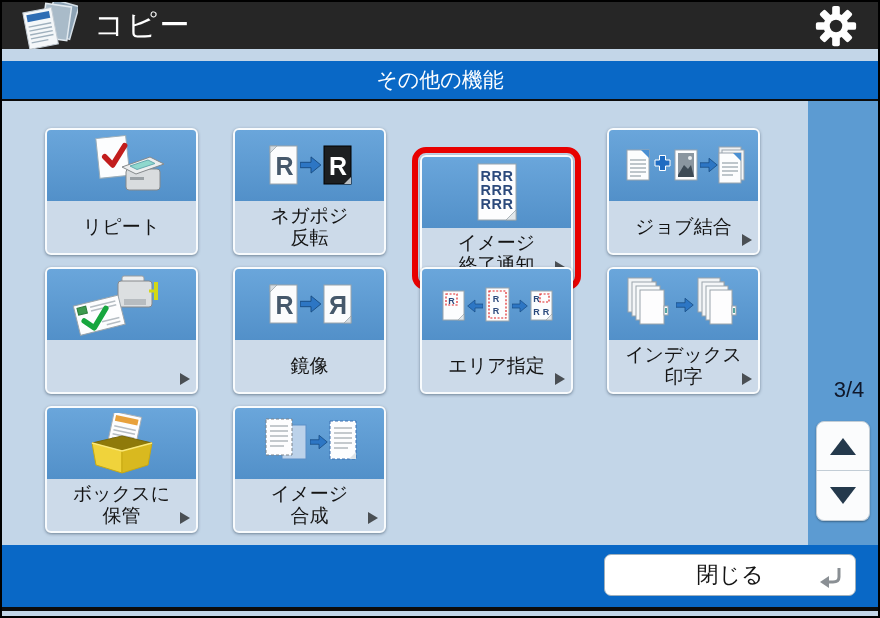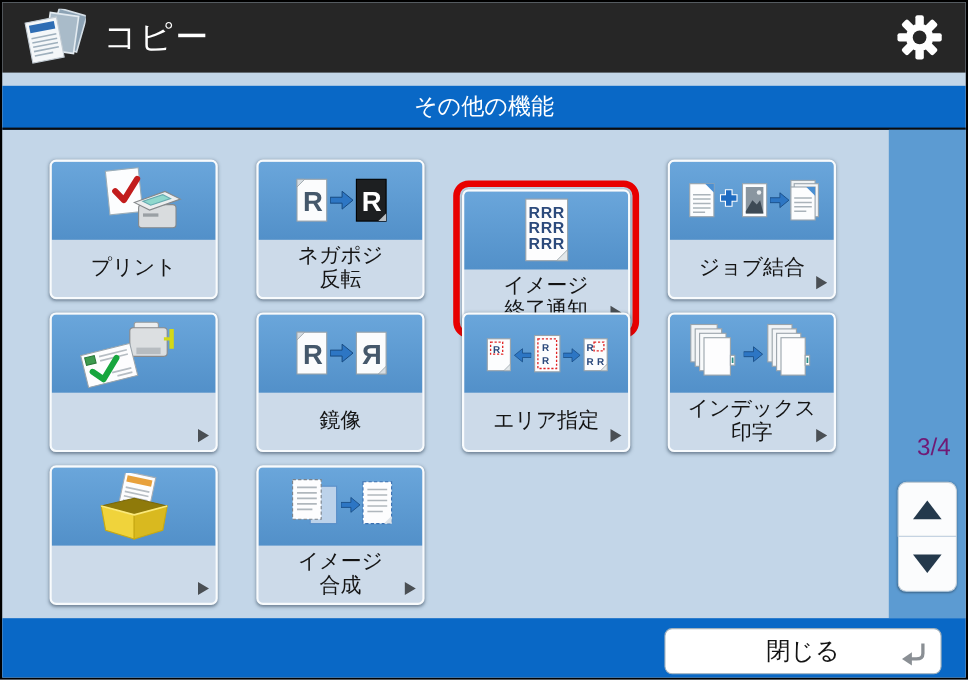--- a/index.html
+++ b/index.html
@@ -1,39 +1,39 @@
 <!DOCTYPE html>
 <html style="--header-bg: #262626; --accent-blue: #0968c6; --main-bg: #c3d6e8; --panel-blue: #5c9bd2; --tile-label-bg: #ccdae9; --highlight-red: #e80000;"><head>
 <meta charset="utf-8">
 <style>
   html,body{margin:0;padding:0;background:#fff;}
   .screen{position:relative;width:880px;height:618px;box-sizing:border-box;border:2px solid #000;
     font-family:"Liberation Sans","DejaVu Sans",sans-serif;background:var(--main-bg,#c3d6e8);overflow:hidden;}
   svg{font-family:"Liberation Sans","DejaVu Sans",sans-serif;display:block;}
   
-  .app-header{height:64px;background:var(--header-bg,#262626);display:flex;align-items:center;padding:0 18px;}
+  .app-header{height:47px;background:var(--header-bg,#262626);display:flex;align-items:center;padding:0 18px;}
   .app-title{color:#fff;font-size:30px;margin-left:16px;letter-spacing:2px;}
   .header-spacer{flex:1;}
   .settings-btn{width:48px;height:48px;display:flex;align-items:center;justify-content:center;cursor:pointer;}
   
   .function-bar{height:40px;background:var(--accent-blue,#0968c6);border-bottom:2px solid #0c0c0c;box-sizing:border-box;
     display:flex;align-items:center;justify-content:center;color:#fff;font-size:21px;margin-top:12px;}
   
   .main{position:relative;height:444px;}
   .side-panel{position:absolute;top:0;right:0;bottom:0;width:70px;background:var(--panel-blue,#5c9bd2);}
   .tile{position:absolute;width:153px;height:127px;border:2px solid #f8fbfd;border-radius:6px;box-sizing:border-box;
     background:var(--tile-label-bg,#ccdae9);box-shadow:0 1px 3px rgba(30,50,70,.5);cursor:pointer;overflow:hidden;}
   .tile.highlighted{outline:6px solid var(--highlight-red,#e80000);outline-offset:2px;}
   .tile-icon{height:71px;background:linear-gradient(#6aa6db,#5290c9);display:flex;align-items:center;justify-content:center;}
   .tile-label{height:52px;display:flex;flex-direction:column;align-items:center;justify-content:center;
     font-size:19px;line-height:1.16;color:#141414;}
   .tile-arrow{position:absolute;right:6px;bottom:7px;width:0;height:0;
     border-left:10px solid #4a4f54;border-top:6px solid transparent;border-bottom:6px solid transparent;}
   
-  .page-indicator{position:absolute;top:276px;right:0;width:58px;text-align:center;font-size:22px;color:#701a75;}
+  .page-indicator{position:absolute;top:276px;right:0;width:58px;text-align:center;font-size:22px;color:#0f172a;}
   .pager{position:absolute;top:320px;right:8px;width:54px;height:100px;border-radius:8px;box-shadow:0 1px 2px rgba(0,0,0,.35);}
   .pager-btn{width:100%;height:50px;background:#fbfcfd;border:1px solid #c2cdd6;box-sizing:border-box;
     display:flex;align-items:center;justify-content:center;cursor:pointer;padding:0;}
   .pager-btn.up{border-radius:8px 8px 0 0;}
   .pager-btn.down{border-radius:0 0 8px 8px;border-top:none;}
   .tri-up{width:0;height:0;border-left:13px solid transparent;border-right:13px solid transparent;border-bottom:17px solid #24394c;}
   .tri-down{width:0;height:0;border-left:13px solid transparent;border-right:13px solid transparent;border-top:17px solid #24394c;}
   
   .footer{position:relative;height:62px;background:var(--accent-blue,#0968c6);}
   .close-btn{position:absolute;top:9px;right:22px;width:250px;height:40px;background:#fff;border:1px solid #9fb0bd;
@@ -114,21 +114,21 @@
             <rect x="28" y="2" width="30" height="40" fill="#fcfdfe" stroke="#9badb8"></rect>
             <path d="M35 21 l7 9 l14 -18" stroke="#c21d1d" stroke-width="5.5" fill="none" stroke-linecap="round" stroke-linejoin="round"></path>
           </g>
           <rect x="56" y="34" width="34" height="21" rx="3" fill="#d9dcde" stroke="#85898c"></rect>
           <polygon points="52,32 80,22 94,29 66,39" fill="#eceeef" stroke="#85898c"></polygon>
           <polygon points="60,31 78,25 85,28.5 67,34.5" fill="#8fd8cd" stroke="#66aab0"></polygon>
           <rect x="60" y="42" width="14" height="3" fill="#9aa0a4"></rect>
         </svg>
       </div>
       <div class="tile-label">
-        <span>プリント</span>
+        <span>リピート</span>
       </div>
 
     </div>
 
     <div class="tile" style="left:231px;top:27px;">
       <div class="tile-icon">
         <svg width="118" height="62" viewBox="0 0 104 62">
           <rect x="12" y="11" width="27" height="38" fill="#fbfcfd" stroke="#9aa4ab"></rect>
           <polygon points="12,11 19,11 12,18" fill="#d7dde2" stroke="#9aa4ab" stroke-width="0.8"></polygon>
           <text x="26.5" y="40" font-size="25" font-weight="bold" fill="#45586b" text-anchor="middle">R</text>
@@ -317,20 +317,24 @@
               <line x1="43" y1="23" x2="65" y2="23"></line>
                 <line x1="43" y1="27" x2="60" y2="27"></line>
             </g>
           </g>
           <polygon points="22,30 52,23 82,30 52,38" fill="#8f7a0a" stroke="#7a680a"></polygon>
           <polygon points="22,30 52,38 52,60 26,52" fill="#f0d33b" stroke="#c8a912"></polygon>
           <polygon points="82,30 52,38 52,60 78,52" fill="#d9b91f" stroke="#c8a912"></polygon>
           <polyline points="22,30 52,38 82,30" fill="none" stroke="#fbe97a" stroke-width="1.6"></polyline>
         </svg>
       </div>
+      <div class="tile-label">
+        <span>ボックスに</span>
+        <span>保管</span>
+      </div>
       <span class="tile-arrow"></span>
     </div>
 
     <div class="tile" style="left:231px;top:305px;">
       <div class="tile-icon">
         <svg width="118" height="62" viewBox="0 0 104 62">
           <rect x="24" y="12" width="24" height="34" fill="#bcd2ea" stroke="#5b8fc8"></rect>
           <rect x="8" y="6" width="26" height="36" fill="#fdfdfe" stroke="#7a828a" stroke-dasharray="3 2"></rect>
           <g stroke="#b0b7bd" stroke-width="1.5">
             <line x1="12" y1="13" x2="30" y2="13"></line>

